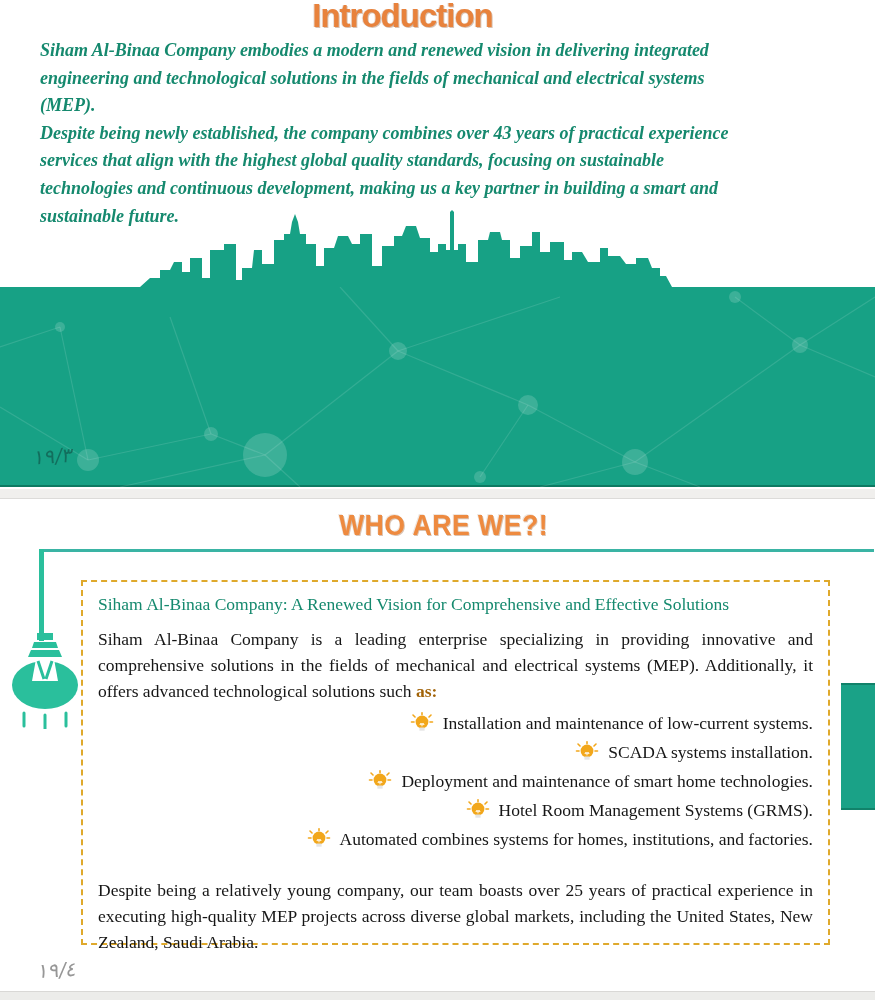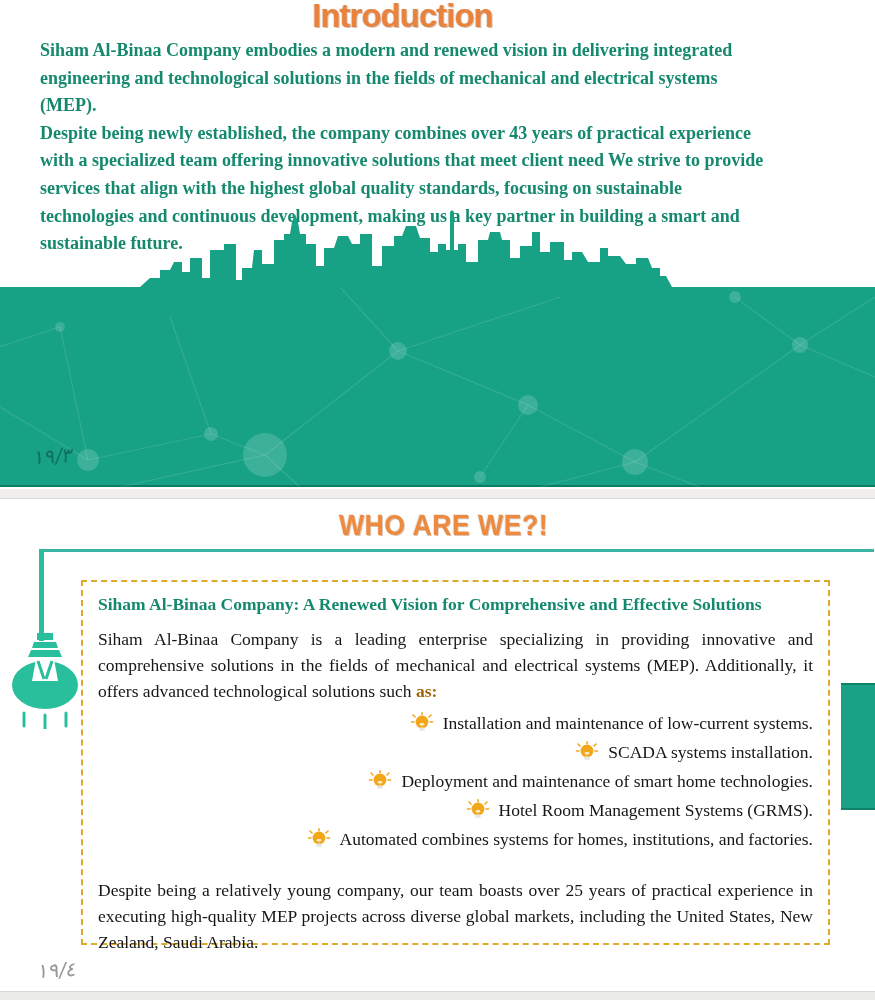--- a/index.html
+++ b/index.html
@@ -12,21 +12,21 @@
   
   .page1 { position:absolute; left:0; top:0; width:875px; height:487px; background:#fff; }
   .intro-title {
     position:absolute; top:-3px; left:0; right:70px; text-align:center;
     font-family:"Liberation Sans", sans-serif; font-weight:800; font-size:33px;
     letter-spacing:-1px; color:#e8823c;
     text-shadow:1px 1px 0 rgba(140,80,40,.35), -1px 0 0 rgba(140,80,40,.18);
   }
   .intro-text {
     position:absolute; top:37px; left:40px; width:812px;
-    color:#15896e; font-weight:bold; font-size:18px;
+    color:#15896e; font-weight:bold; font-size:18px;font-style:italic;
   }
   .intro-text .line { height:27.6px; line-height:27.6px; white-space:nowrap; }
   .skyline { position:absolute; left:0; top:210px; width:875px; height:80px; display:block; }
   .green-band {
     position:absolute; left:0; top:287px; width:875px; height:200px;
     background:#17a185; border-bottom:2px solid #0d7a62;
   }
   .band-net { position:absolute; left:0; top:0; width:875px; height:200px; }
   .pg1-num {
     position:absolute; left:34px; top:444px; font-family:"DejaVu Sans", sans-serif;
@@ -53,21 +53,21 @@
   }
   .lamp-cord { position:absolute; left:33px; top:49px; width:5px; height:92px; background:#2abf9c; }
   .lamp { position:absolute; left:4px; top:133px; width:72px; height:96px; }
 
   .content-box {
     position:absolute; left:75px; top:80px; width:749px; height:365px;
     border:2px dashed #dfa92c; padding:10px 15px 8px 15px;
     font-size:17.5px; color:#161616;
   }
   .box-heading {
-    color:#15896e; font-weight:bold; font-size:17.5px; margin-top:2px;
+    color:#15896e; font-weight:normal; font-size:17.5px; margin-top:2px;
   }
   .box-p { text-align:justify; line-height:25.8px; margin-top:12px; }
   .hl-as { color:#a16207; font-weight:bold; }
   .bullet-list { list-style:none; margin:5px 0 0 30px; }
   .bullet-list li { display:flex; align-items:center; height:29px;justify-content:flex-end; }
   .bullet-list .bicon { width:24px; height:24px; margin-right:9px; flex:0 0 auto; }
   .bullet-list .btext { line-height:29px; white-space:nowrap; }
   .box-p2 { text-align:justify; line-height:25.8px; margin-top:24px; }
 
   .side-tab {
@@ -91,21 +91,20 @@
 <div id="stage">
 
   <div class="page1">
     <div class="intro-title">Introduction</div>
 
     <div class="intro-text">
       <div class="line">Siham Al-Binaa Company embodies a modern and renewed vision in delivering integrated</div>
       <div class="line">engineering and technological solutions in the fields of mechanical and electrical systems</div>
       <div class="line">(MEP).</div>
       <div class="line">Despite being newly established, the company combines over 43 years of practical experience</div>
-      <div class="line">with a specialized team offering innovative solutions that meet client need We strive to provide</div>
       <div class="line">services that align with the highest global quality standards, focusing on sustainable</div>
       <div class="line">technologies and continuous development,  making us a key partner in building a smart and</div>
       <div class="line">sustainable future.</div>
     </div>
 
     <svg class="skyline" viewBox="0 0 875 80" preserveAspectRatio="none">
       <path fill="#17a185" d="M0,80 L0,77 L140,77 L150,68 L160,68 L160,60 L170,60 L174,52 L182,52 L182,62 L190,62 L190,48 L202,48 L202,68 L210,68 L210,40 L224,40 L224,34 L236,34 L236,70 L242,70 L242,58 L252,58 L254,40 L262,40 L262,54 L274,54 L274,30 L284,30 L284,24 L290,24 L292,12 L295,4 L298,12 L300,24 L306,24 L306,34 L316,34 L316,56 L324,56 L324,38 L334,38 L338,26 L348,26 L352,34 L360,34 L360,24 L372,24 L372,56 L382,56 L382,36 L394,36 L394,26 L402,26 L406,16 L416,16 L420,28 L430,28 L430,42 L438,42 L438,34 L446,34 L446,40 L450,40 L450,2 L452,0 L454,2 L454,40 L458,40 L458,34 L466,34 L466,52 L478,52 L478,30 L488,30 L490,22 L500,22 L502,30 L510,30 L510,48 L520,48 L520,36 L532,36 L532,22 L540,22 L540,42 L550,42 L550,32 L564,32 L564,50 L572,50 L572,42 L582,42 L588,52 L600,52 L600,38 L608,38 L608,46 L620,46 L626,54 L636,54 L636,48 L648,48 L652,58 L660,58 L660,66 L666,66 L672,77 L875,77 L875,80 Z"></path>
     </svg>
 
     <div class="green-band">

